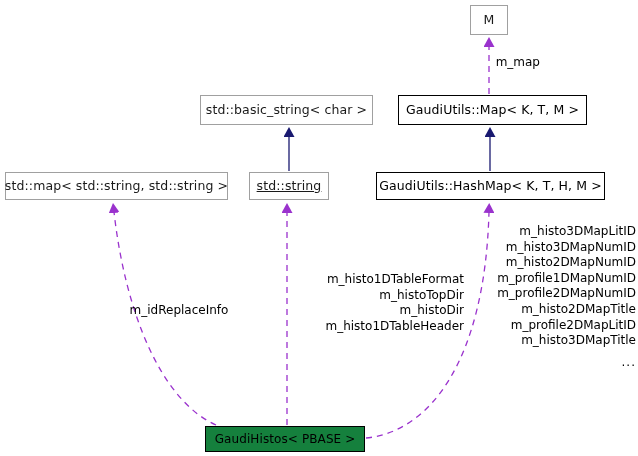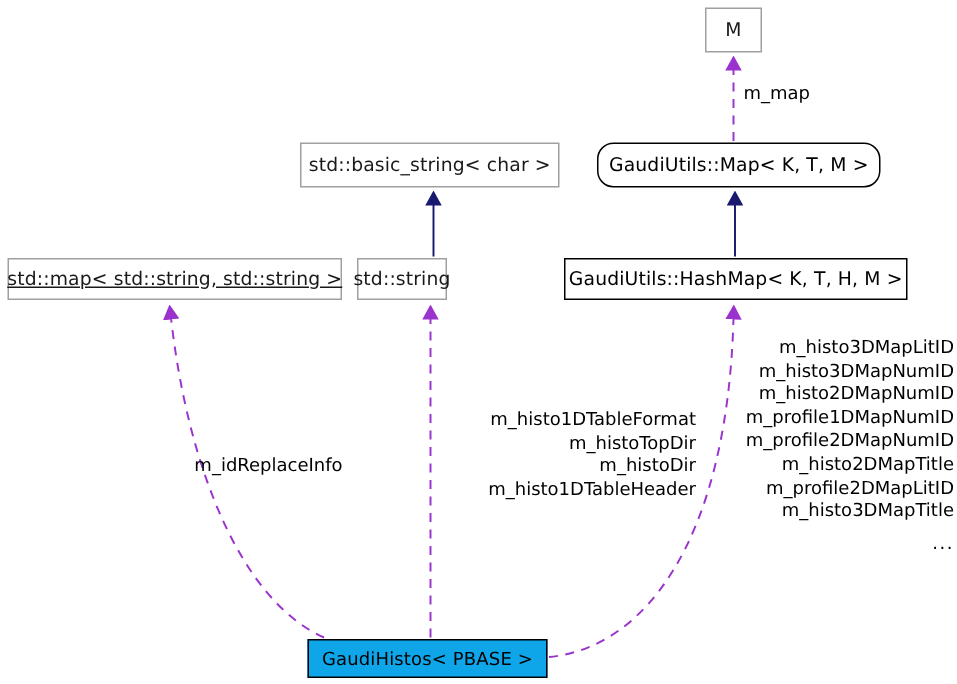--- a/index.html
+++ b/index.html
@@ -34,21 +34,21 @@
   .node.plain {
     border: 1px solid #a0a0a0;
     color: #1a1a1a;
   }
   .node.bold {
     border: 1.6px solid #000000;
     color: #000000;
   }
   .node.current {
     border: 1.4px solid #000000;
-    background: #0ea5e9;
+    background: #15803d;
     color: #000000;
   }
   .node-label {
     font-size: 12.5px;
     letter-spacing: 0.1px;
   }
   .node.current .node-label {
     font-size: 12px;
   }
   .edge-label {
@@ -100,29 +100,29 @@
 </svg>
 
 <div class="node plain" style="left:470px; top:5px; width:38px; height:30px;">
   <span class="node-label">M</span>
 </div>
 
 <div class="node plain" style="left:200px; top:95px; width:173px; height:30px;">
   <span class="node-label">std::basic_string&lt; char &gt;</span>
 </div>
 
-<div class="node bold" style="left:398px; top:95px; width:189px; height:30px;border-radius:11px;">
+<div class="node bold" style="left:398px; top:95px; width:189px; height:30px;">
   <span class="node-label">GaudiUtils::Map&lt; K, T, M &gt;</span>
 </div>
 
-<div class="node plain" style="left:5px; top:172px; width:223px; height:28px;text-decoration:underline;">
+<div class="node plain" style="left:5px; top:172px; width:223px; height:28px;">
   <span class="node-label">std::map&lt; std::string, std::string &gt;</span>
 </div>
 
-<div class="node plain" style="left:238px; top:172px; width:60px; height:28px;">
+<div class="node plain" style="left:249px; top:172px; width:80px; height:28px;text-decoration:underline;">
   <span class="node-label">std::string</span>
 </div>
 
 <div class="node bold" style="left:376px; top:172px; width:229px; height:28px;align-items:center;">
   <span class="node-label">GaudiUtils::HashMap&lt; K, T, H, M &gt;</span>
 </div>
 
 <div class="node current" style="left:205px; top:426px; width:160px; height:26px;">
   <span class="node-label">GaudiHistos&lt; PBASE &gt;</span>
 </div>

